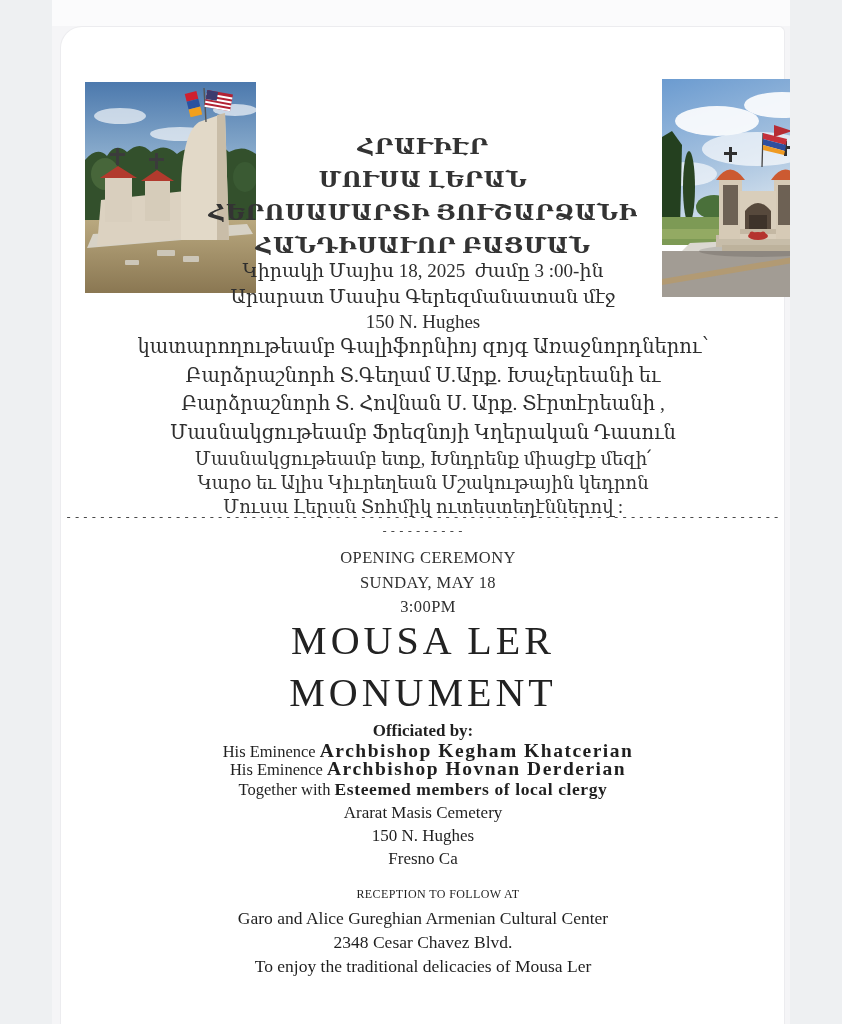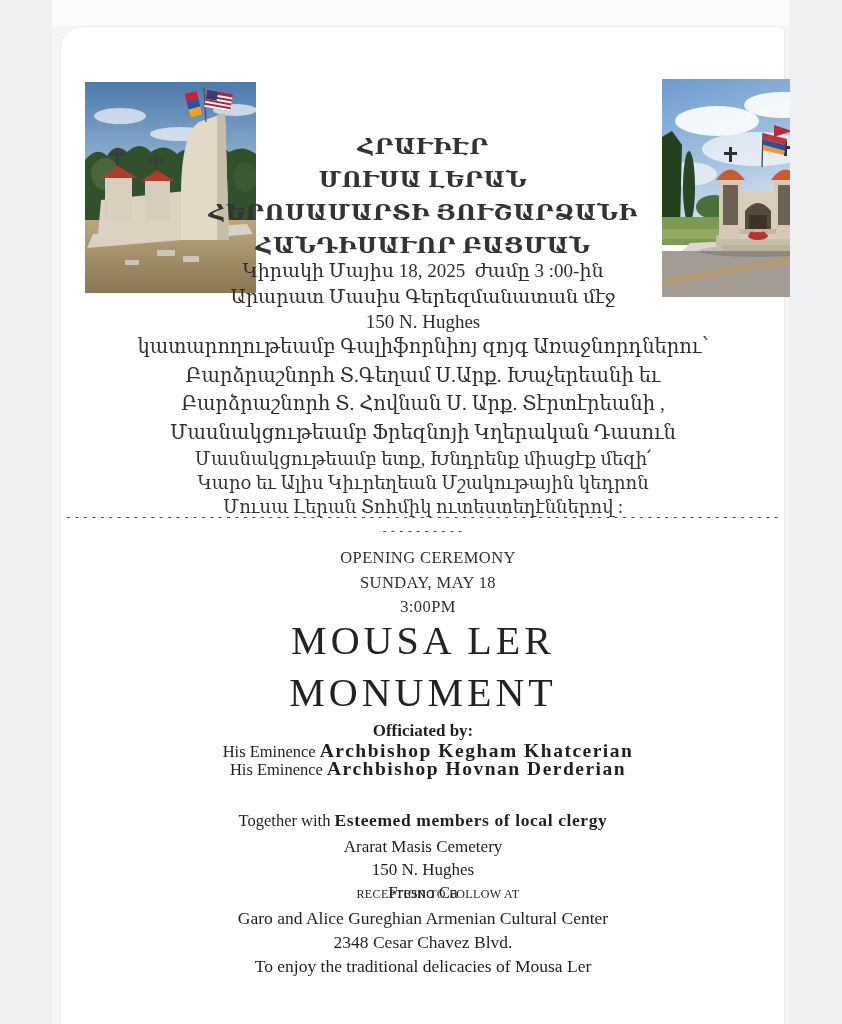--- a/index.html
+++ b/index.html
@@ -28,21 +28,21 @@
   .am-reception  { top:447px; font-size:18px;  line-height:24px;  color:#343434; }
 
   .dash-sep { top:510px; font-size:12px; letter-spacing:1.2px; color:#4a4a4a; font-family:"DejaVu Sans Mono","Liberation Mono",monospace; }
 
   .en-ceremony { top:546px; font-size:16.5px; line-height:24.5px; letter-spacing:.4px; color:#2f2f2f;padding-left:10px; }
   .en-title    { top:615px; font-size:40px; line-height:52px; letter-spacing:4px; color:#222; }
   .en-officiated { top:719px; color:#1f1f1f; }
   .en-officiated .lbl   { font-size:17px; line-height:23px; font-weight:700; }
   .en-officiated .emrow { font-size:16.5px; line-height:17px;padding-left:10px; }
   .en-officiated .emrow b { font-size:19.5px; letter-spacing:1.5px; }
-  .en-officiated .tgrow { font-size:16.5px; line-height:28px;margin-top:28px; }
+  .en-officiated .tgrow { font-size:16.5px; line-height:23px; }
   .en-officiated .tgrow b { font-size:17.5px; letter-spacing:.6px; }
   .en-officiated .venue { font-size:17px; line-height:23px; }
   .en-reception { top:882px; color:#1f1f1f; }
   .en-reception .rt  { font-size:12px;   line-height:24px; letter-spacing:.4px;margin-left:30px; }
   .en-reception .rl  { font-size:17.5px; line-height:24px; }
 
   
   .photo { position:absolute; overflow:hidden; }
   .photo-left  { left:33px;  top:82px; width:171px; height:211px; }
   .photo-right { left:610px; top:79px; width:190px; height:218px; }

